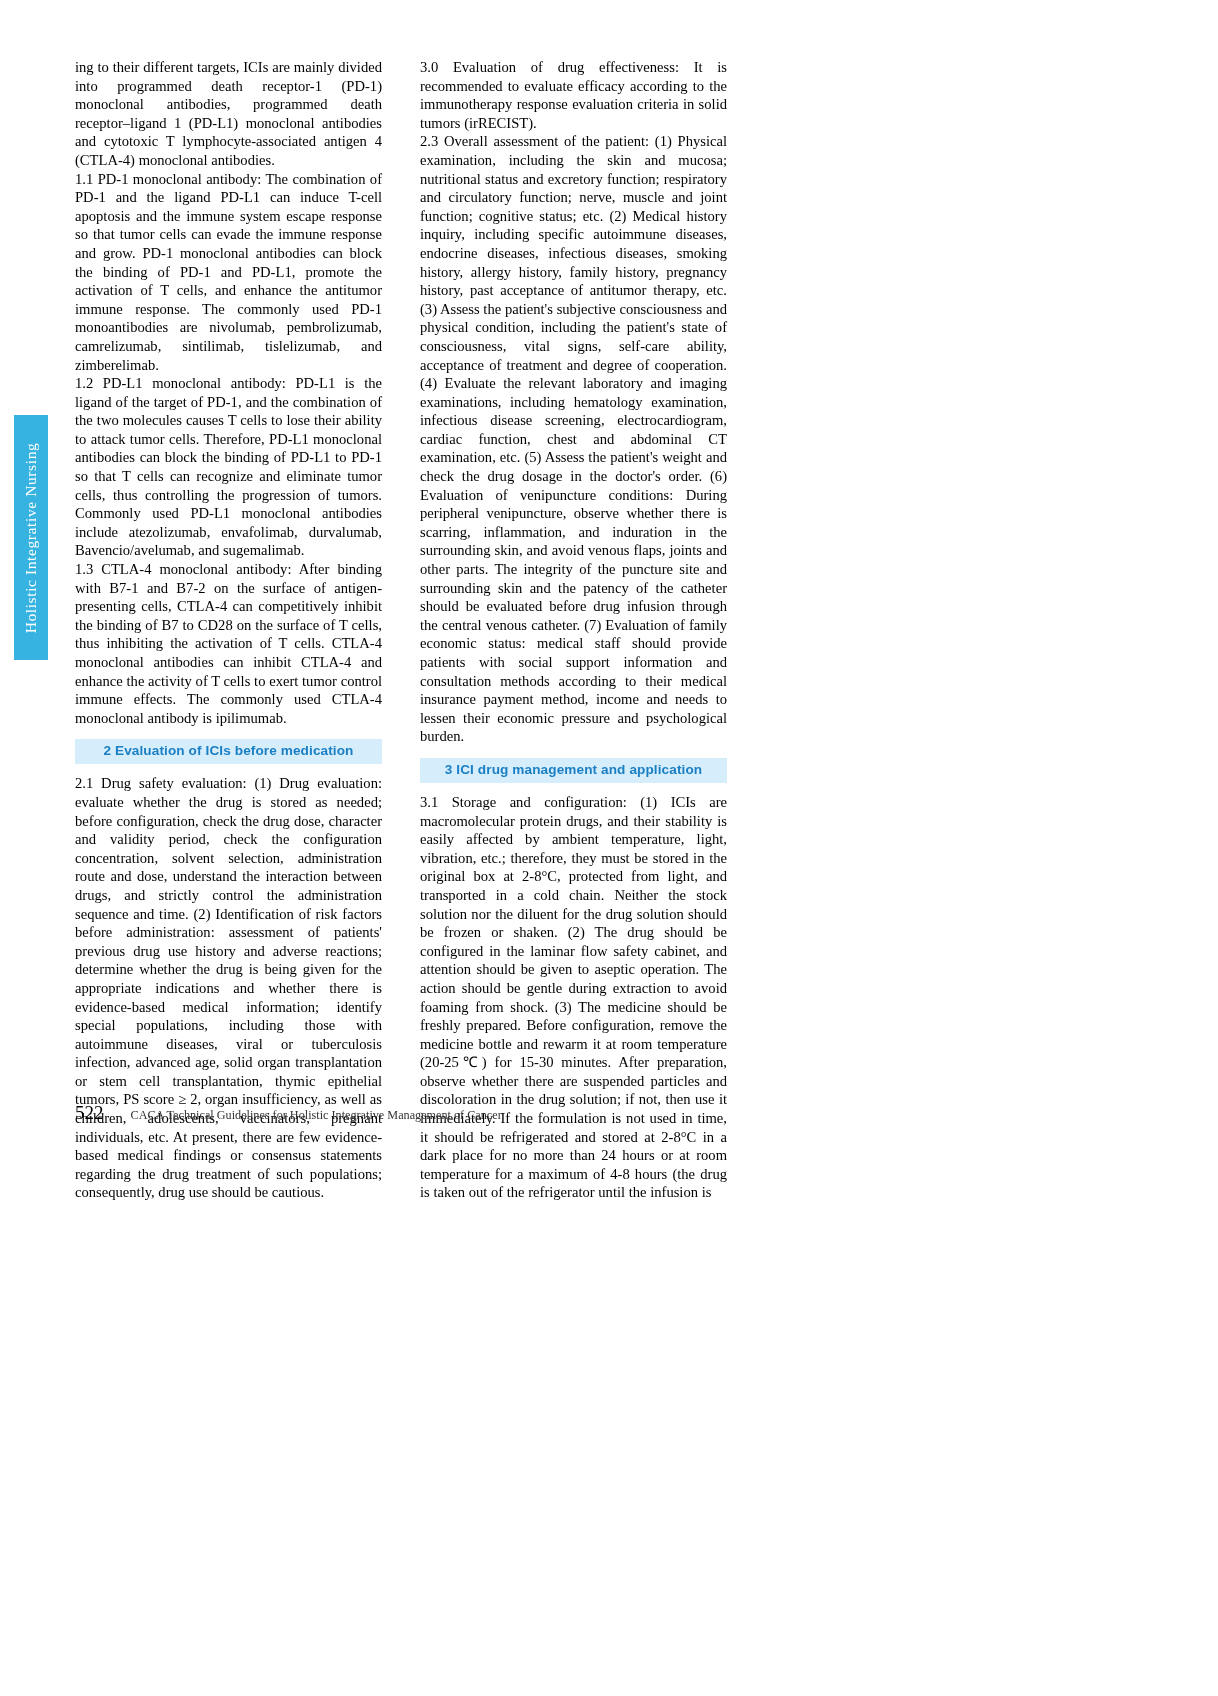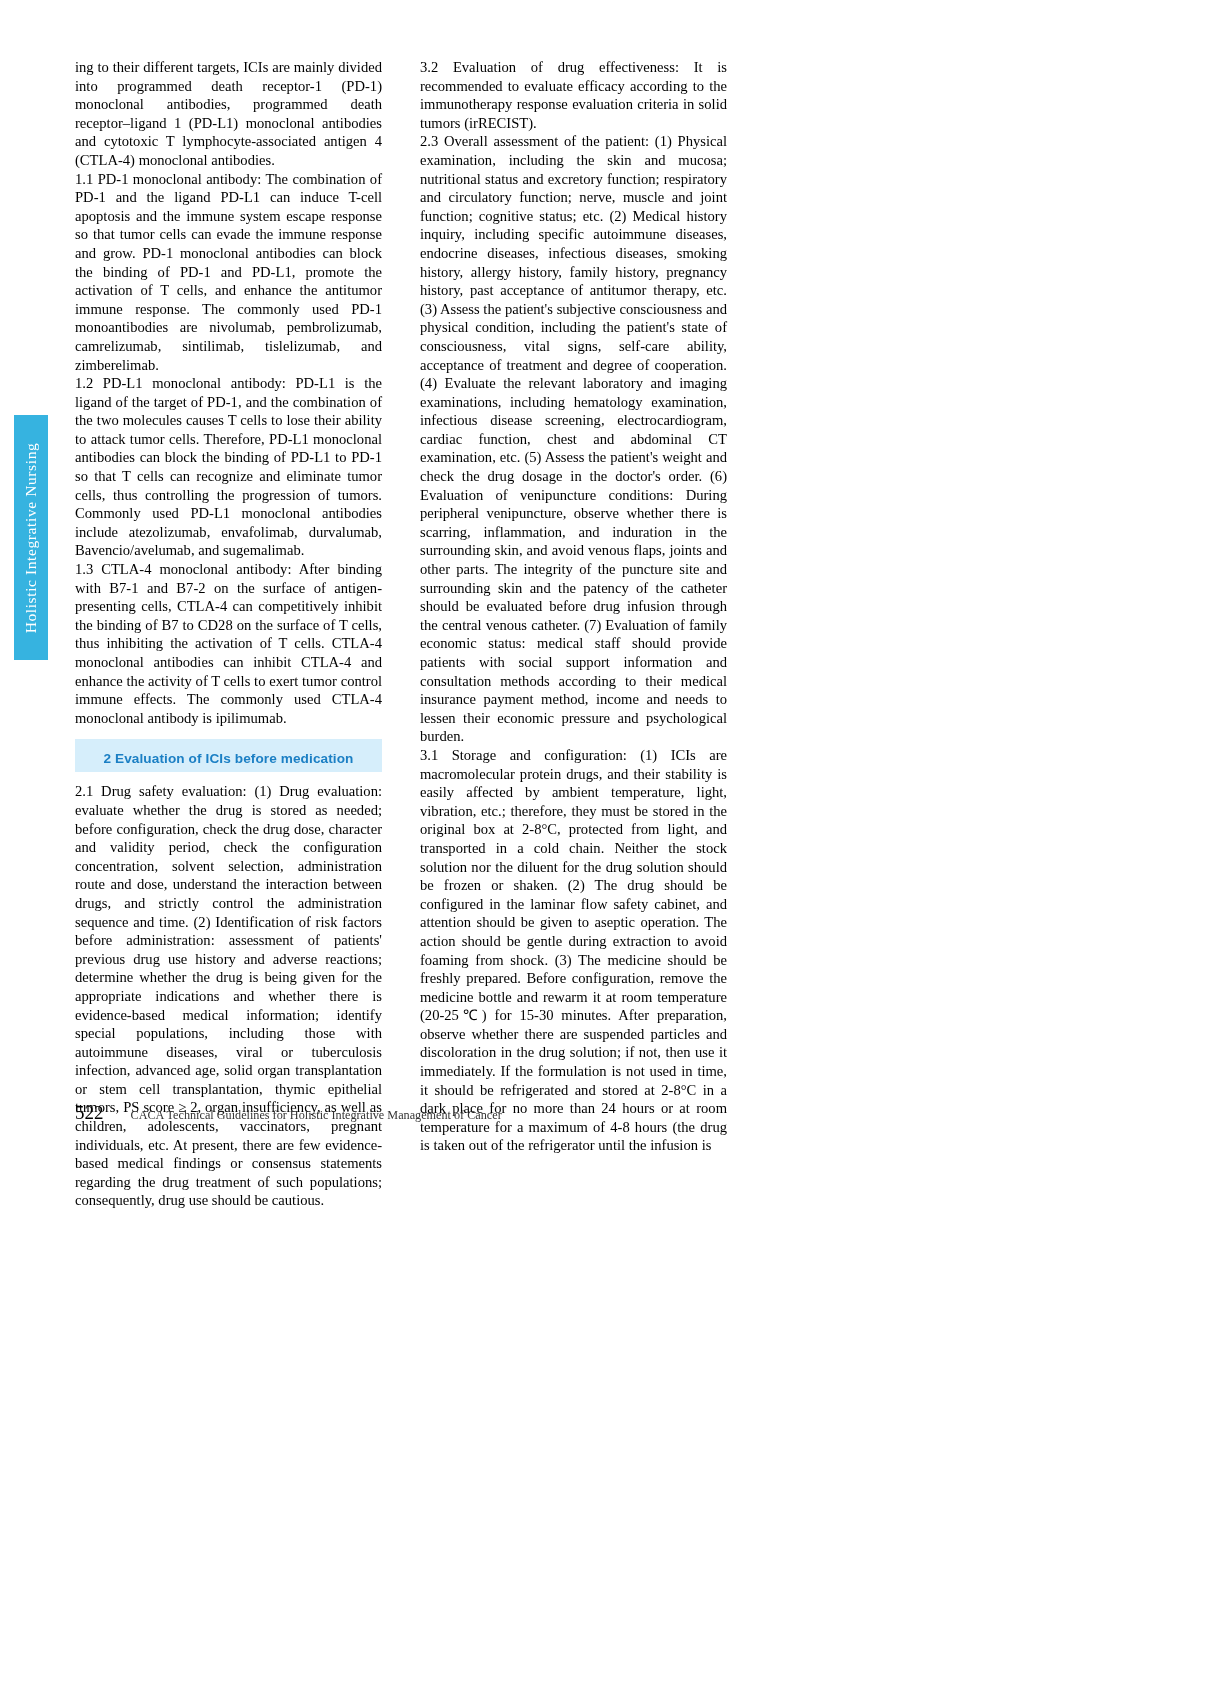--- a/index.html
+++ b/index.html
@@ -65,21 +65,21 @@
   }
   
   .sec-head {
     margin: 12px 0 10px 0;
     background: #d6eefb;
     color: #1b7fc4;
     font-family: "Liberation Sans", sans-serif;
     font-weight: bold;
     font-size: 13.6px;
     text-align: center;
-    padding: 12px 0 6px 0;
+    padding: 4px 0 6px 0;
     letter-spacing: 0.1px;
   }
   
   .footer {
     position: absolute;
     left: 75px;
     top: 1102px;
     width: 1065px;
     display: flex;
     align-items: baseline;
@@ -111,22 +111,23 @@
     <div class="col left">
       <p class="body">ing to their different targets, ICIs are mainly divided into programmed death receptor-1 (PD-1) monoclonal antibodies, programmed death receptor–ligand 1 (PD-L1) monoclonal antibodies and cytotoxic T lymphocyte-associated antigen 4 (CTLA-4) monoclonal antibodies.</p>
       <p class="body">1.1 PD-1 monoclonal antibody: The combination of PD-1 and the ligand PD-L1 can induce T-cell apoptosis and the immune system escape response so that tumor cells can evade the immune response and grow. PD-1 monoclonal antibodies can block the binding of PD-1 and PD-L1, promote the activation of T cells, and enhance the antitumor immune response. The commonly used PD-1 monoantibodies are nivolumab, pembrolizumab, camrelizumab, sintilimab, tislelizumab, and zimberelimab.</p>
       <p class="body">1.2 PD-L1 monoclonal antibody: PD-L1 is the ligand of the target of PD-1, and the combination of the two molecules causes T cells to lose their ability to attack tumor cells. Therefore, PD-L1 monoclonal antibodies can block the binding of PD-L1 to PD-1 so that T cells can recognize and eliminate tumor cells, thus controlling the progression of tumors. Commonly used PD-L1 monoclonal antibodies include atezolizumab, envafolimab, durvalumab, Bavencio/avelumab, and sugemalimab.</p>
       <p class="body">1.3 CTLA-4 monoclonal antibody: After binding with B7-1 and B7-2 on the surface of antigen-presenting cells, CTLA-4 can competitively inhibit the binding of B7 to CD28 on the surface of T cells, thus inhibiting the activation of T cells. CTLA-4 monoclonal antibodies can inhibit CTLA-4 and enhance the activity of T cells to exert tumor control immune effects. The commonly used CTLA-4 monoclonal antibody is ipilimumab.</p>
       <div class="sec-head">2 Evaluation of ICIs before medication</div>
       <p class="body">2.1 Drug safety evaluation: (1) Drug evaluation: evaluate whether the drug is stored as needed; before configuration, check the drug dose, character and validity period, check the configuration concentration, solvent selection, administration route and dose, understand the interaction between drugs, and strictly control the administration sequence and time. (2) Identification of risk factors before administration: assessment of patients' previous drug use history and adverse reactions; determine whether the drug is being given for the appropriate indications and whether there is evidence-based medical information; identify special populations, including those with autoimmune diseases, viral or tuberculosis infection, advanced age, solid organ transplantation or stem cell transplantation, thymic epithelial tumors, PS score ≥ 2, organ insufficiency, as well as children, adolescents, vaccinators, pregnant individuals, etc. At present, there are few evidence-based medical findings or consensus statements regarding the drug treatment of such populations; consequently, drug use should be cautious.</p>
     </div>
 
     <div class="col right">
-      <p class="body">3.2 Evaluation of drug effectiveness: It is recommended to evaluate efficacy according to the immunotherapy response evaluation criteria in solid tumors (irRECIST).</p>
+      <p class="body">3.0 Evaluation of drug effectiveness: It is recommended to evaluate efficacy according to the immunotherapy response evaluation criteria in solid tumors (irRECIST).</p>
       <p class="body">2.3 Overall assessment of the patient: (1) Physical examination, including the skin and mucosa; nutritional status and excretory function; respiratory and circulatory function; nerve, muscle and joint function; cognitive status; etc. (2) Medical history inquiry, including specific autoimmune diseases, endocrine diseases, infectious diseases, smoking history, allergy history, family history, pregnancy history, past acceptance of antitumor therapy, etc. (3) Assess the patient's subjective consciousness and physical condition, including the patient's state of consciousness, vital signs, self-care ability, acceptance of treatment and degree of cooperation. (4) Evaluate the relevant laboratory and imaging examinations, including hematology examination, infectious disease screening, electrocardiogram, cardiac function, chest and abdominal CT examination, etc. (5) Assess the patient's weight and check the drug dosage in the doctor's order. (6) Evaluation of venipuncture conditions: During peripheral venipuncture, observe whether there is scarring, inflammation, and induration in the surrounding skin, and avoid venous flaps, joints and other parts. The integrity of the puncture site and surrounding skin and the patency of the catheter should be evaluated before drug infusion through the central venous catheter. (7) Evaluation of family economic status: medical staff should provide patients with social support information and consultation methods according to their medical insurance payment method, income and needs to lessen their economic pressure and psychological burden.</p>
+      <div class="sec-head">3 ICI drug management and application</div>
       <p class="body">3.1 Storage and configuration: (1) ICIs are macromolecular protein drugs, and their stability is easily affected by ambient temperature, light, vibration, etc.; therefore, they must be stored in the original box at 2-8°C, protected from light, and transported in a cold chain. Neither the stock solution nor the diluent for the drug solution should be frozen or shaken. (2) The drug should be configured in the laminar flow safety cabinet, and attention should be given to aseptic operation. The action should be gentle during extraction to avoid foaming from shock. (3) The medicine should be freshly prepared. Before configuration, remove the medicine bottle and rewarm it at room temperature (20-25℃) for 15-30 minutes. After preparation, observe whether there are suspended particles and discoloration in the drug solution; if not, then use it immediately. If the formulation is not used in time, it should be refrigerated and stored at 2-8°C in a dark place for no more than 24 hours or at room temperature for a maximum of 4-8 hours (the drug is taken out of the refrigerator until the infusion is</p>
     </div>
 
   </div>
 
   <div class="footer">
     <span class="pageno">522</span>
     <span class="runhead">CACA Technical Guidelines for Holistic Integrative Management of Cancer</span>
   </div>
 

